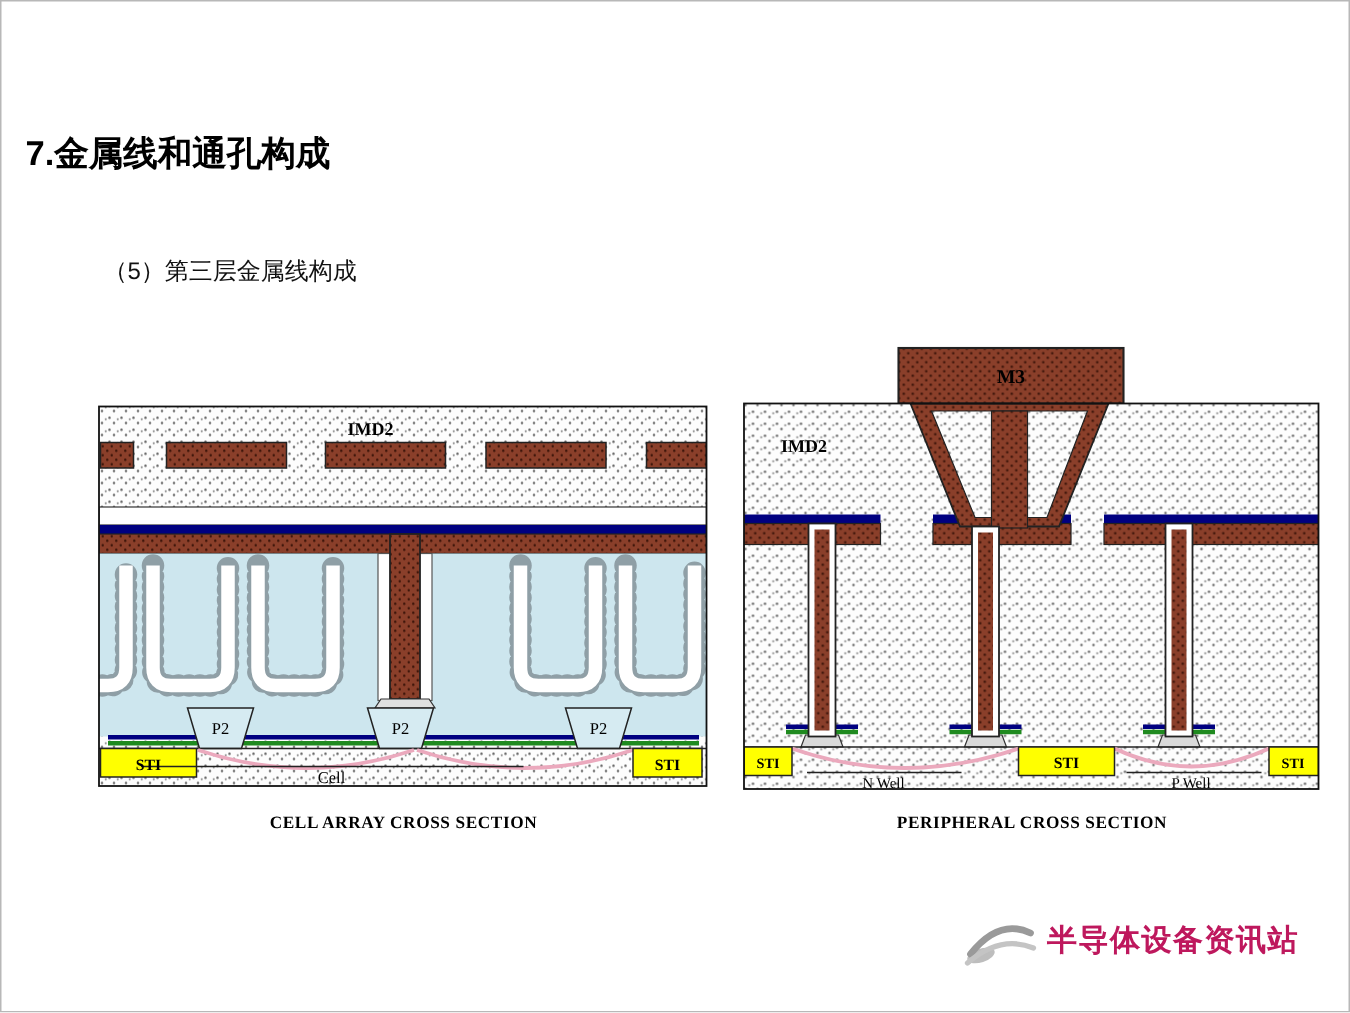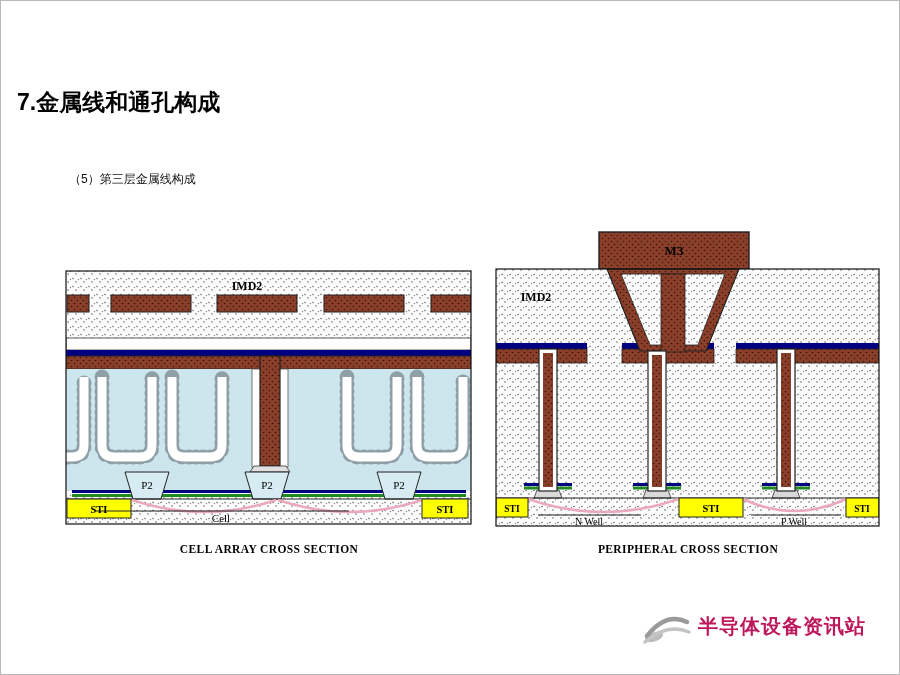--- a/index.html
+++ b/index.html
@@ -1,19 +1,19 @@
 <!DOCTYPE html>
 <html><head>
 <meta charset="utf-8">
 <style>
   html,body{margin:0;padding:0;background:#fff;}
   body{font-family:"Liberation Sans",sans-serif;}
   .slide{position:relative;width:900px;height:675px;background:#ffffff;border:1px solid #b8b8b8;box-sizing:border-box;overflow:hidden;}
   .title{position:absolute;top:86px;left:16px;width:100%;font-size:23px;font-weight:bold;color:#000;}
-  .subtitle{position:absolute;top:170px;left:68px;font-size:12px;color:#111;}
+  .subtitle{position:absolute;top:170px;left:68px;font-size:16px;color:#111;}
   .caption{position:absolute;top:542px;font-size:11.5px;font-weight:bold;font-family:"Liberation Serif",serif;color:#000;text-align:center;letter-spacing:.4px;}
   .caption-left{left:63px;width:410px;}
   .caption-right{left:492px;width:390px;}
   .diagram{position:absolute;}
   #svg-left{left:63px;top:268px;}
   #svg-right{left:492px;top:224px;}
   .watermark{position:absolute;left:640px;top:606px;display:flex;align-items:center;gap:5px;}
   .watermark-text{font-size:20px;font-weight:bold;color:#be185d;letter-spacing:1px;}
   text{font-family:"Liberation Serif",serif;fill:#000;}
 </style>

